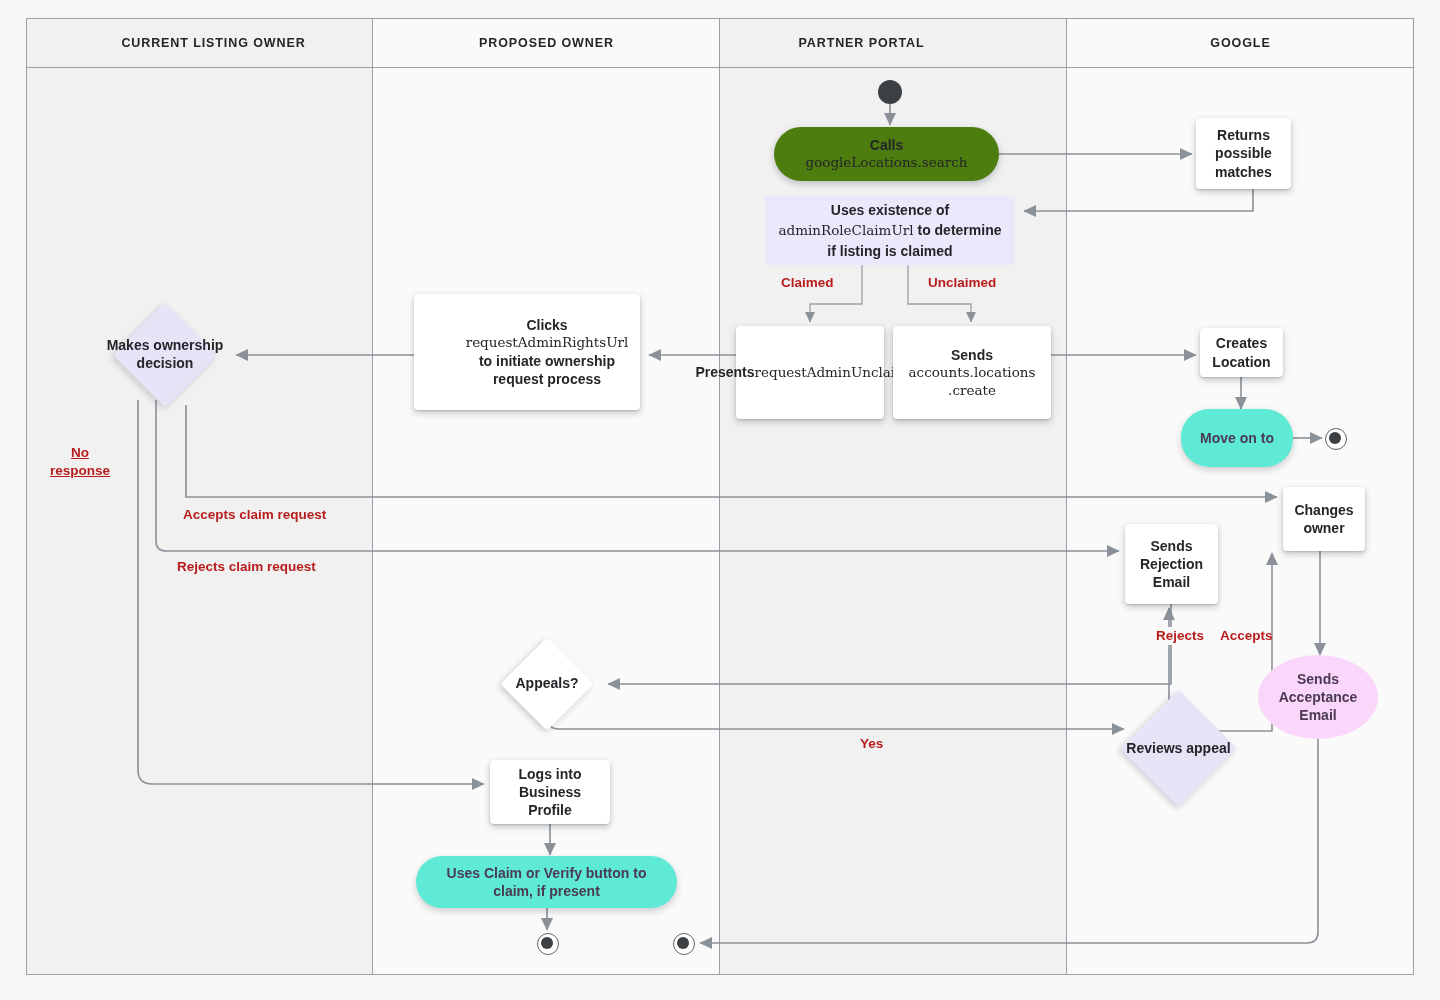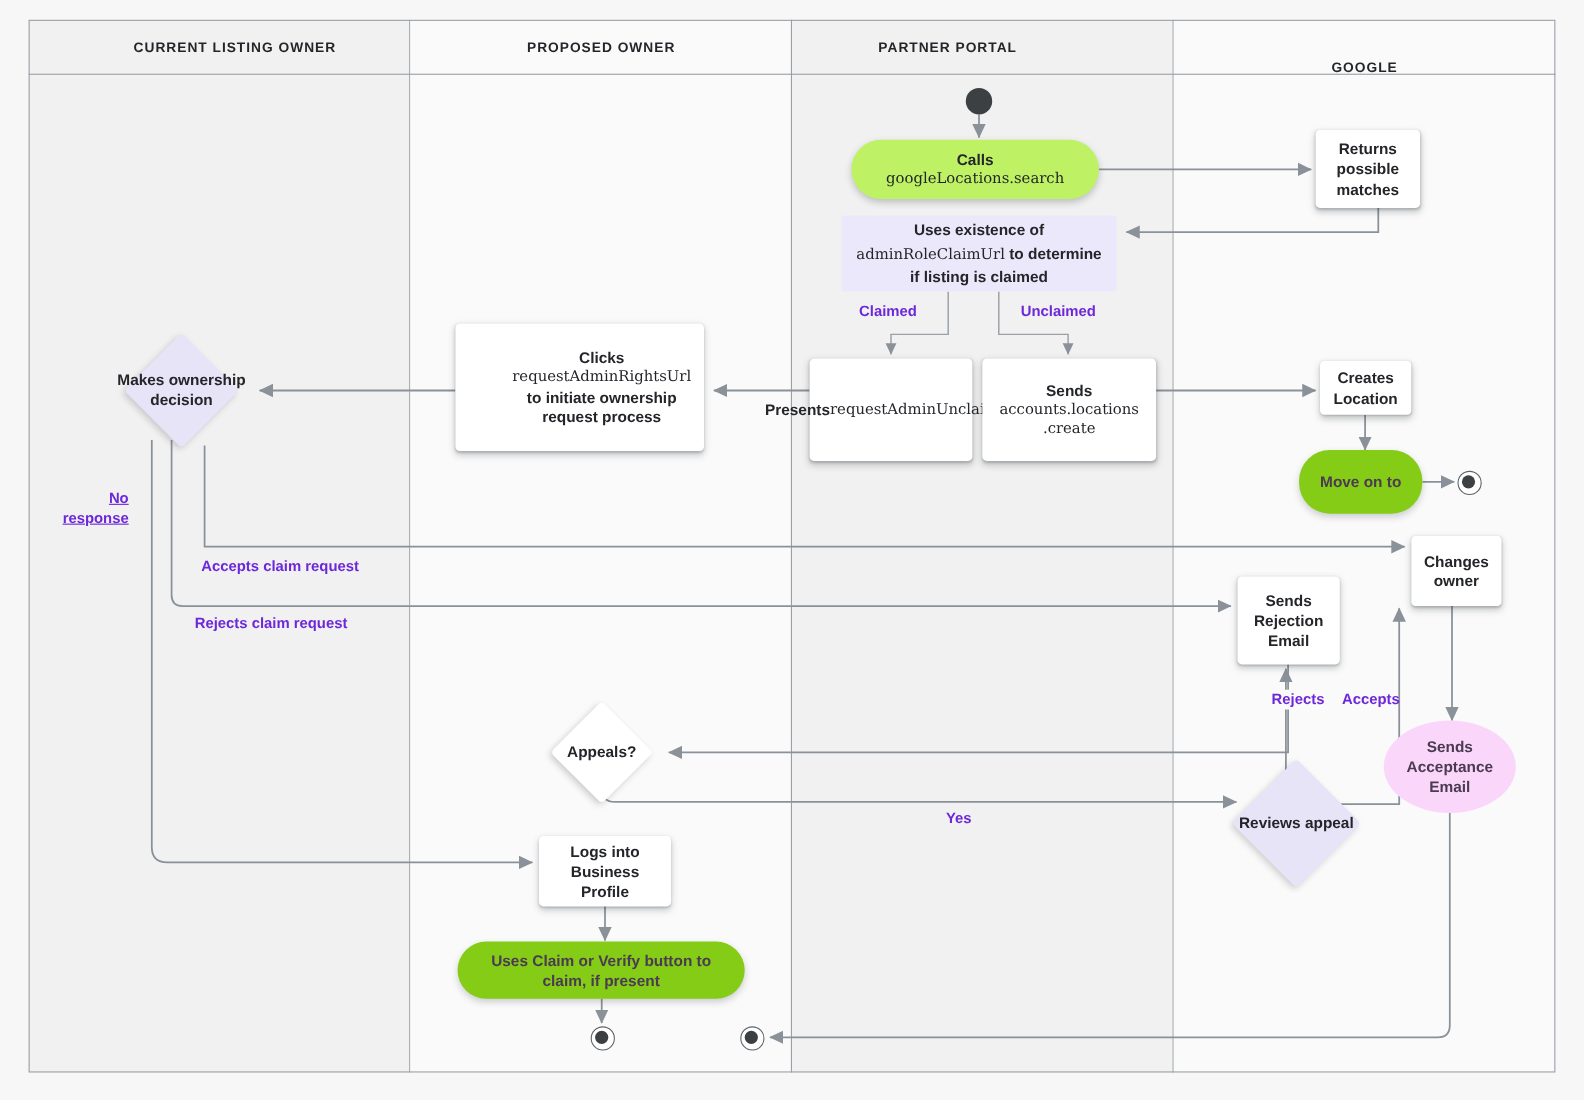--- a/index.html
+++ b/index.html
@@ -41,26 +41,26 @@
     position:absolute;box-sizing:border-box;
     display:flex;align-items:center;justify-content:center;
     text-align:center;color:#232529;line-height:1.3;
   }
   .box{
     background:#ffffff;border-radius:4px;
     box-shadow:0 3px 7px rgba(40,45,55,.26), 0 1px 2px rgba(40,45,55,.18);
     font-size:14px;font-weight:700;padding:6px 8px;
   }
   .pill-cyan{
-    background:#bef264;border-radius:28px;
+    background:#4d7c0f;border-radius:28px;
     box-shadow:0 3px 7px rgba(40,45,55,.26);
     font-size:14px;font-weight:700;padding:6px 14px;
   }
   .pill-pink{
-    background:#84cc16;border-radius:28px;
+    background:#5eead4;border-radius:28px;
     box-shadow:0 3px 7px rgba(40,45,55,.22);
     font-size:14px;font-weight:700;padding:6px 14px;color:#4a3a52;
   }
   .oval-pink{
     background:#fbd6fb;border-radius:50%;
     font-size:14px;font-weight:700;color:#4a3a52;padding:4px 8px;
   }
   .rect-lav{
     background:#ebe8fb;border-radius:3px;
     font-size:14px;font-weight:700;padding:6px 10px;
@@ -90,22 +90,22 @@
     position:absolute;width:20px;height:20px;border-radius:50%;
     border:1.8px solid #5f6368;background:#fff;
   }
   .end-dot::after{
     content:"";position:absolute;left:3px;top:3px;width:12.4px;height:12.4px;
     border-radius:50%;background:#3c4043;
   }
 
   
   .elabel{
-    position:absolute;font-size:13.5px;font-weight:700;color:#6d28d9;
-    text-align:right;line-height:1.35;white-space:nowrap;
+    position:absolute;font-size:13.5px;font-weight:700;color:#b91c1c;
+    text-align:center;line-height:1.35;white-space:nowrap;
     background:transparent;padding:0 3px;
   }
   .elabel.wrap{white-space:normal;}
 </style>
 </head>
 <body>
 
 <div id="stage">
 
   <div class="lanes">
@@ -117,21 +117,21 @@
 
   <div class="lane-head" style="left:26px;width:375px;">
     <span>CURRENT LISTING OWNER</span>
   </div>
   <div class="lane-head" style="left:373px;width:347px;">
     <span>PROPOSED OWNER</span>
   </div>
   <div class="lane-head" style="left:688px;width:347px;">
     <span>PARTNER PORTAL</span>
   </div>
-  <div class="lane-head" style="left:1067px;width:347px;align-items:flex-end;">
+  <div class="lane-head" style="left:1067px;width:347px;">
     <span>GOOGLE</span>
   </div>
 
   <div class="header-row"></div>
   <div class="frame-border"></div>
 
   <svg class="wires" viewBox="0 0 1440 1000">
     <defs>
       <marker id="ah" markerWidth="9" markerHeight="9" refX="7.6" refY="4.5" orient="auto" markerUnits="strokeWidth">
         <path d="M0,0.7 L8,4.5 L0,8.3 z" fill="#8a9199"></path>

